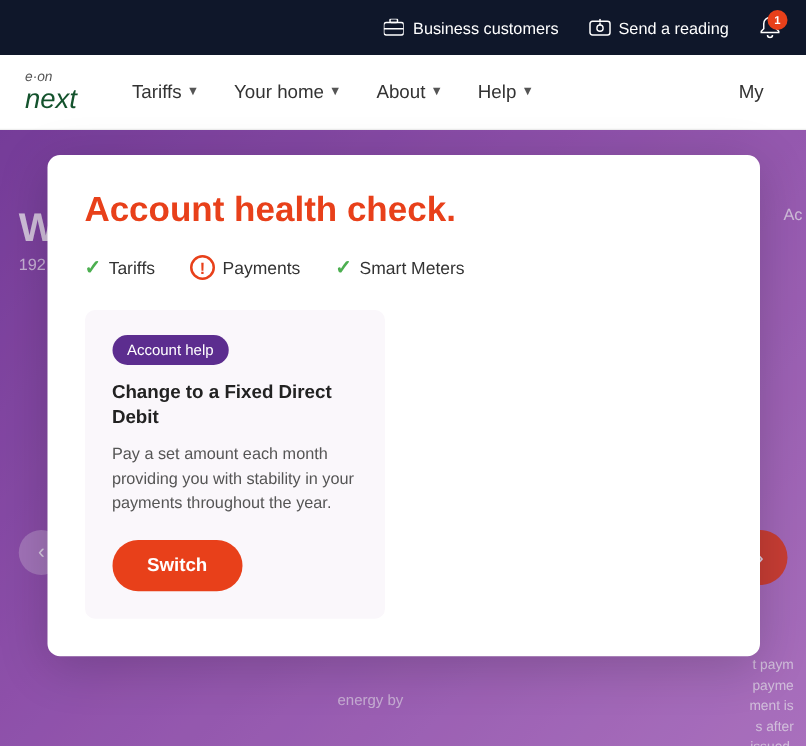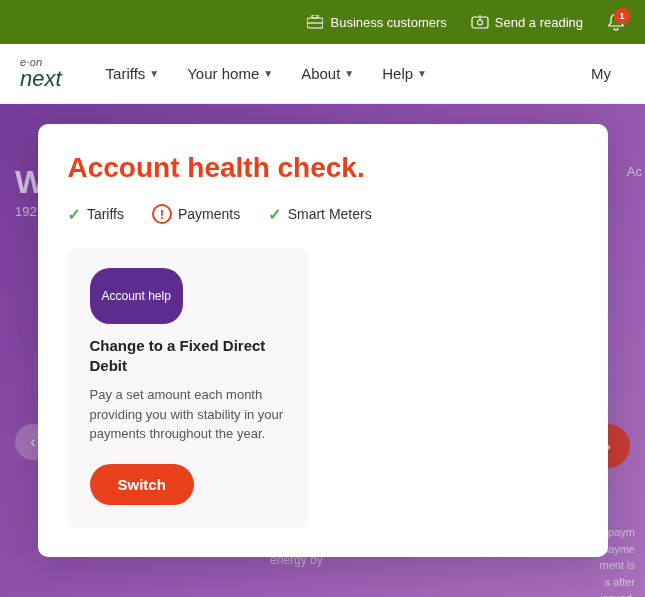--- a/index.html
+++ b/index.html
@@ -7,21 +7,21 @@
       font-family: Arial, sans-serif;
       width: 645px;
       height: 597px;
       overflow: hidden;
       position: relative;
       background: #f0eaf5;
     }
 
     
     .top-bar {
-      background: #4d7c0f;
+      background: #0f172a;
       height: 44px;
       display: flex;
       align-items: center;
       justify-content: flex-end;
       padding: 0 20px;
       gap: 24px;
     }
     .top-bar-item {
       display: flex;
       align-items: center;
@@ -256,21 +256,21 @@
     .card {
       background: #faf7fb;
       border-radius: 8px;
       padding: 20px 22px 22px;
       width: 240px;
     }
     .card-badge {
       background: #5c2d8f;
       color: #fff;
       font-size: 12px;
-      padding: 21px 12px;
+      padding: 5px 12px;
       border-radius: 20px;
       display: inline-block;
       margin-bottom: 12px;
     }
     .card-title {
       font-size: 15px;
       font-weight: bold;
       color: #222;
       margin-bottom: 10px;
       line-height: 1.3;

